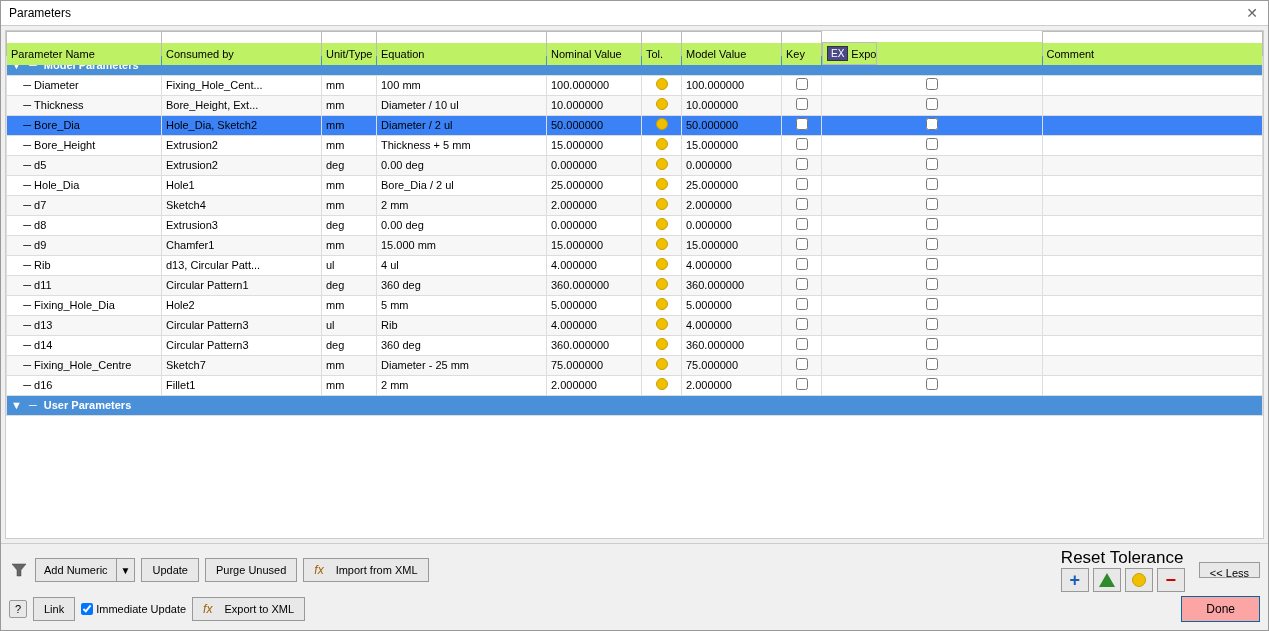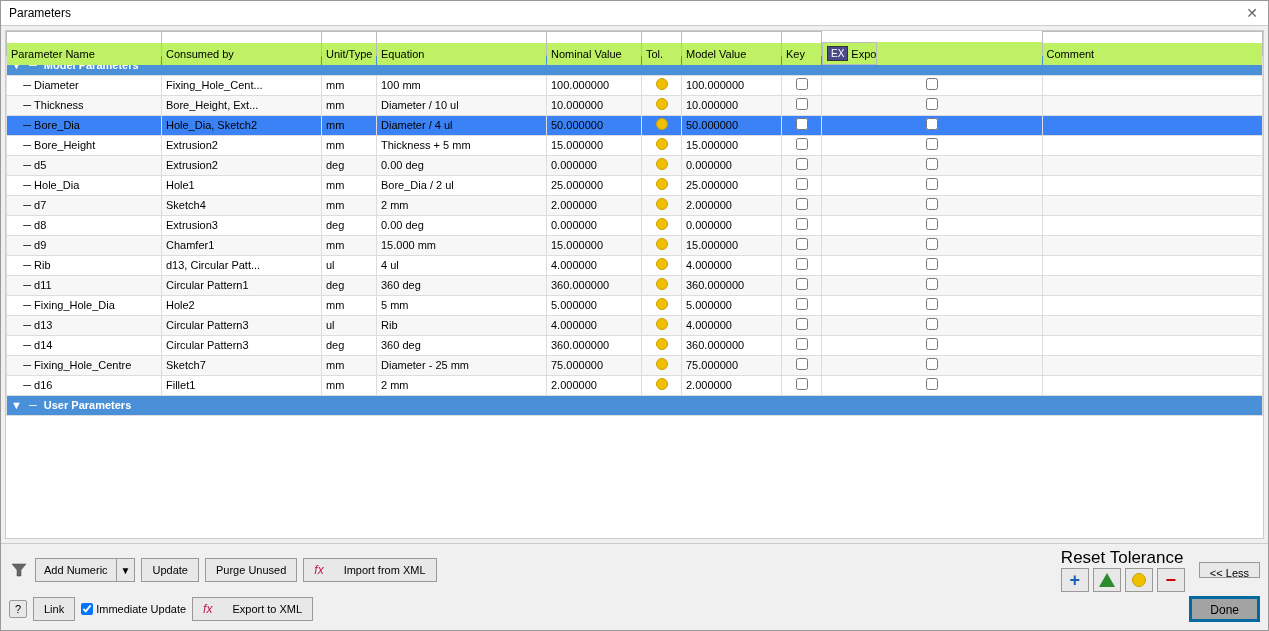--- a/index.html
+++ b/index.html
@@ -213,27 +213,27 @@
     }
     .plus-blue {
       color: #1a5fb4;
       font-size: 18px;
       font-weight: bold;
       line-height: 1;
     }
     .fx-icon {
       font-style: italic;
       font-size: 12px;
-      color: #be185d;
-      margin-right: 16px;
+      color: #a16207;
+      margin-right: 8px;
     }
     .done-btn {
-      background: #a3a3a3;
-      border: 3px solid #0369a1;
-      padding: 4px 18px;
+      background: #fca5a5;
+      border: 1px solid #0369a1;
+      padding: 4px 24px;
       font-size: 12px;
       cursor: pointer;
       height: 26px;
     }
     .less-btn {
       background: #e8e8e8;
       border: 1px solid #999;
       padding: 4px 10px;
       font-size: 11px;
       cursor: pointer;
@@ -332,21 +332,21 @@
       <td class="col-tol checkbox-cell"><span class="yellow-dot"></span></td>
       <td class="col-model">10.000000</td>
       <td class="col-key checkbox-cell"><input type="checkbox" style=""></td>
       <td class="col-export checkbox-cell"><input type="checkbox" style=""></td>
       <td class="col-comment"></td>
     </tr>
           <tr style="background: #3b82f6;">
       <td class="col-param">&nbsp;&nbsp;&nbsp;&nbsp;─&nbsp;Bore_Dia</td>
       <td class="col-consumed">Hole_Dia, Sketch2</td>
       <td class="col-unit">mm</td>
-      <td class="col-equation" style="cursor:pointer;">Diameter / 4 ul</td>
+      <td class="col-equation" style="cursor:pointer;">Diameter / 2 ul</td>
       <td class="col-nominal">50.000000</td>
       <td class="col-tol checkbox-cell"><span class="yellow-dot"></span></td>
       <td class="col-model">50.000000</td>
       <td class="col-key checkbox-cell"><input type="checkbox" style=""></td>
       <td class="col-export checkbox-cell"><input type="checkbox" style=""></td>
       <td class="col-comment"></td>
     </tr>
           <tr style="background: rgb(255, 255, 255);">
       <td class="col-param">&nbsp;&nbsp;&nbsp;&nbsp;─&nbsp;Bore_Height</td>
       <td class="col-consumed">Extrusion2</td>

